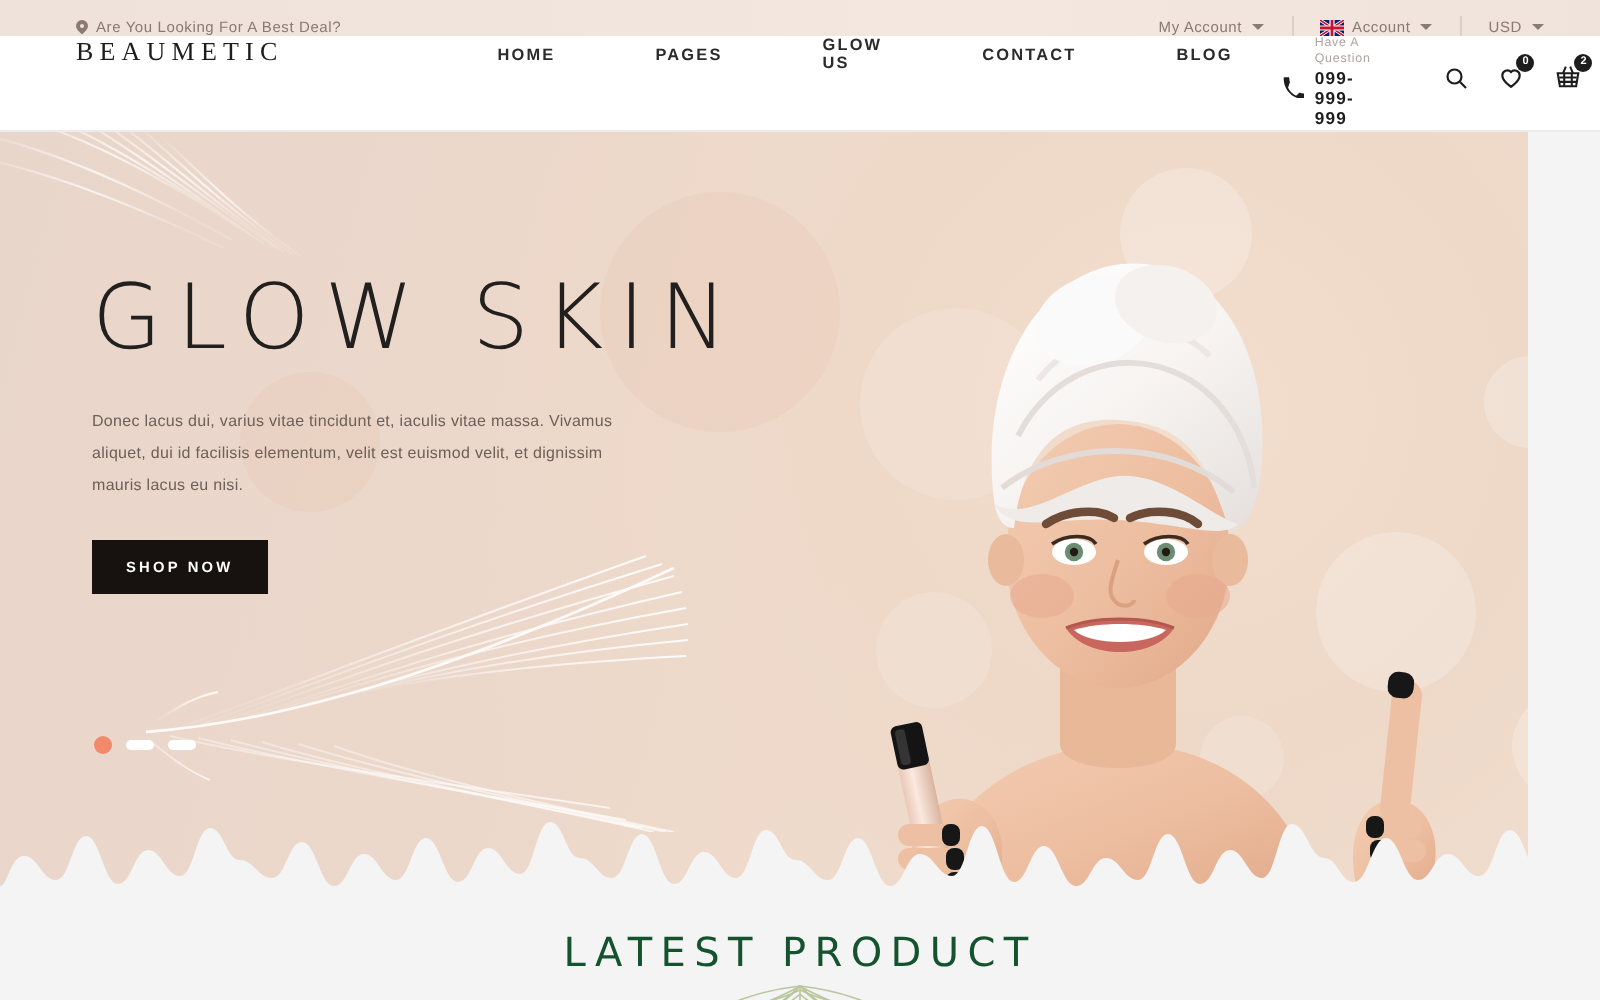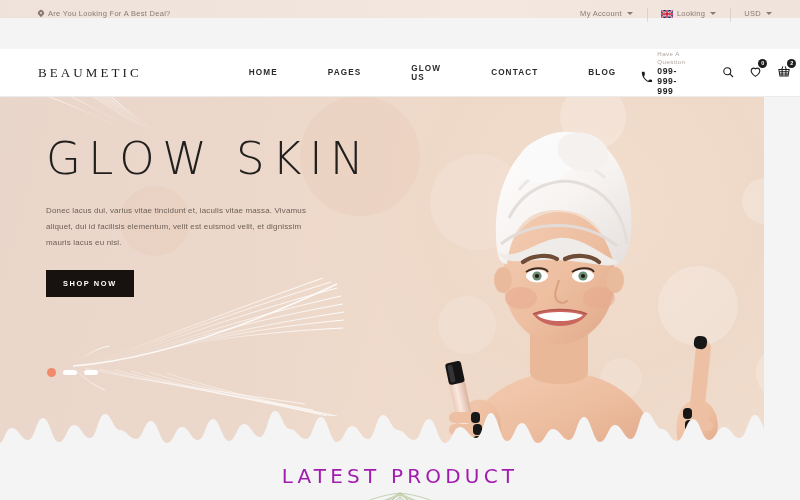--- a/index.html
+++ b/index.html
@@ -36,23 +36,22 @@
     content:""; position:absolute; left:0; top:-1px; height:14px; width:1px;
     background: rgba(180,160,150,.30);
   }
   .caret { width: 0; height: 0; border-left: 3px solid transparent; border-right: 3px solid transparent;
            border-top: 3.5px solid #8a7a72; display: inline-block; margin-left: 1px; }
   .flag { width: 12px; height: 8px; border-radius: 1px; display: inline-block; }
 
   
   .header {
     position: absolute; top: 18px; left: 0; width: 800px; height: 48px;
-    background: #ffffff; display: flex; align-items: center; z-index: 20;
+    background: #ffffff; display: flex; align-items: flex-start; z-index: 20;
     border-bottom: 1px solid #ececec;
-    margin-top: 31px;
   }
   .logo {
     margin-left: 38px; font-family: "Liberation Serif", serif;
     font-size: 13px; letter-spacing: 3.1px; color: #1d1d1d; cursor: pointer;
   }
   .mainnav { display: flex; align-items: center; gap: 0; margin-left: 82px; }
   .mainnav a {
     font-size: 8.2px; letter-spacing: 1.1px; color: #2b2b2b; text-decoration: none;
     font-weight: bold; padding: 0 25px; cursor: pointer;
   }
@@ -110,21 +109,21 @@
 
   
   .drip { position: absolute; left: 0; bottom: -1px; width: 800px; height: 54px; z-index: 8; }
 
   
   .latest {
     position: absolute; top: 452px; left: 0; width: 800px; height: 48px;
     background: #f4f4f4; text-align: center;
   }
   .latest h2 {
-    font-size: 20px; letter-spacing: 4.2px; color: #a21caf; font-weight: 400;
+    font-size: 20px; letter-spacing: 4.2px; color: #14532d; font-weight: 400;
     font-family: "DejaVu Sans", sans-serif; padding-top: 12px;
   }
   .ornament { margin: 3px auto 0; display: block; }
 </style>
 </head>
 <body>
 
 <div class="page">
 
   <div class="topbar">
@@ -140,21 +139,21 @@
       <div class="tb-item">
         <span class="flag">
           <svg width="12" height="8" viewBox="0 0 60 40">
             <rect width="60" height="40" fill="#012169"></rect>
             <path d="M0,0 L60,40 M60,0 L0,40" stroke="#fff" stroke-width="8"></path>
             <path d="M0,0 L60,40 M60,0 L0,40" stroke="#C8102E" stroke-width="4"></path>
             <path d="M30,0 V40 M0,20 H60" stroke="#fff" stroke-width="13"></path>
             <path d="M30,0 V40 M0,20 H60" stroke="#C8102E" stroke-width="7"></path>
           </svg>
         </span>
-        <span>Looking</span>
+        <span>Account</span>
         <span class="caret"></span>
       </div>
       <div class="tb-item">
         <span>USD</span>
         <span class="caret"></span>
       </div>
     </div>
   </div>
 
   <div class="header">

